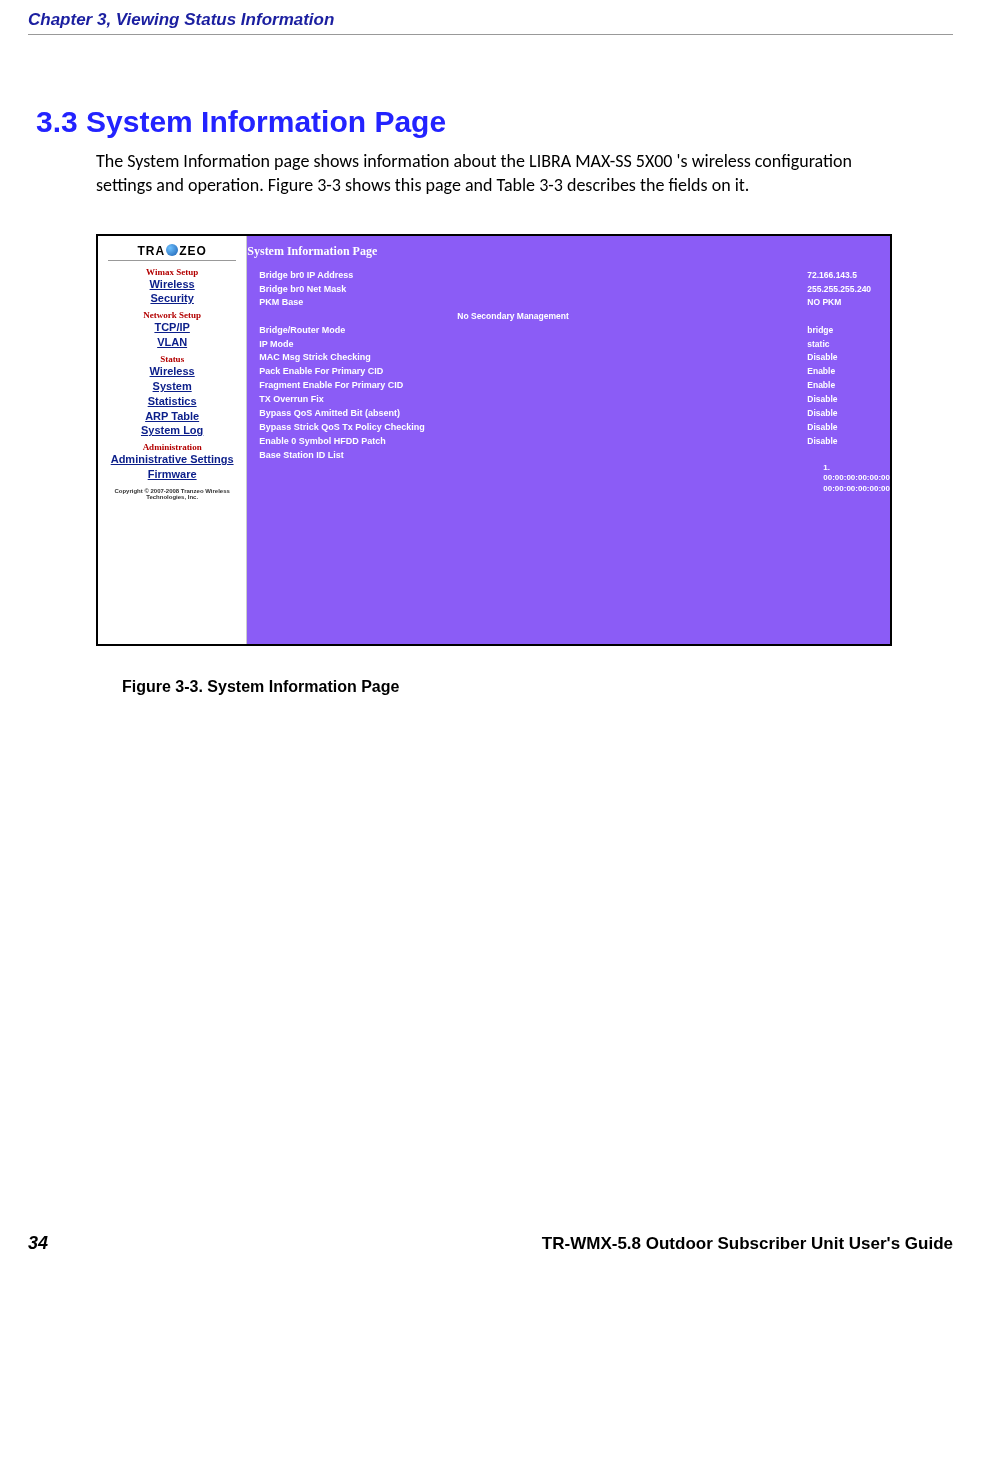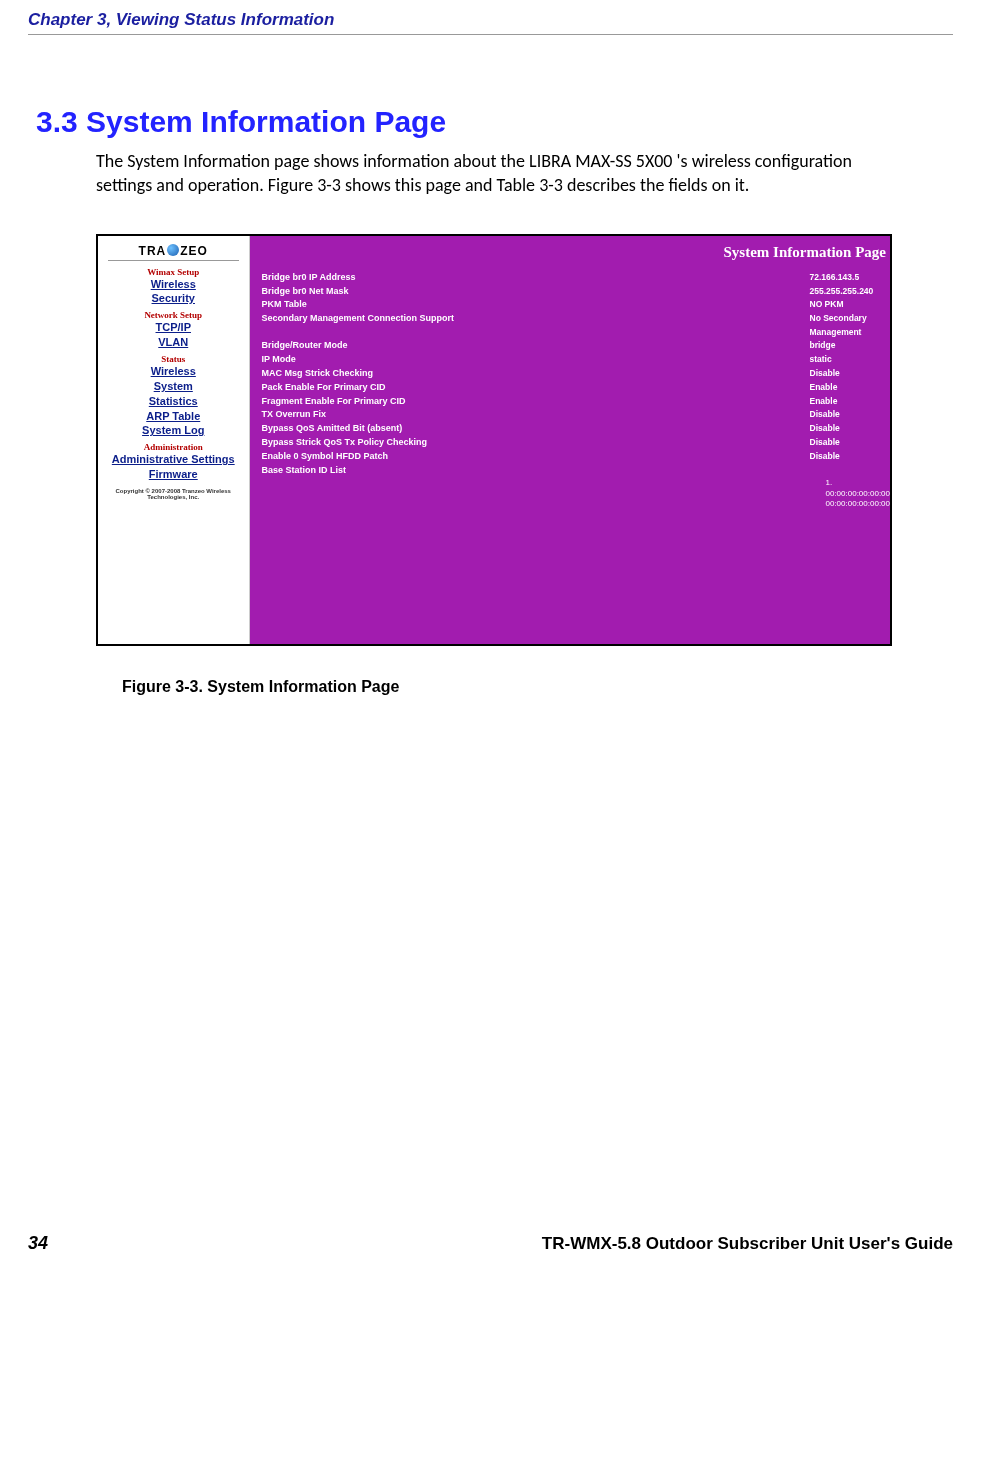--- a/index.html
+++ b/index.html
@@ -42,21 +42,21 @@
     font-family: Calibri, Arial, sans-serif;
   }
   .figure-wrap {
     margin: 36px 0 0 96px;
     width: 792px;
   }
   .app-window {
     width: 792px;
     height: 408px;
     border: 2px solid #000;
-    background: #a21caf;
+    background: #8b5cf6;
     display: flex;
     font-size: 9px;
   }
   .sidebar {
     width: 166px;
     background: #fff;
     text-align: center;
     box-sizing: border-box;
     padding-top: 4px;
     border-right: 1px solid #ccc;
@@ -109,22 +109,22 @@
   }
   .content-pane {
     flex: 1;
     position: relative;
     color: #fff;
   }
   .page-title-strip {
     color: #fff;
     font-family: "Times New Roman", serif;
     font-weight: bold;
-    font-size: 15px;
-    text-align: right;
+    font-size: 12px;
+    text-align: left;
     padding: 8px 4px 10px 0;
   }
   .kv-row {
     display: flex;
     line-height: 1.55;
   }
   .kv-label {
     width: 350px;
     padding-left: 12px;
     font-family: Tahoma, Arial, sans-serif;
@@ -136,21 +136,21 @@
   .kv-value {
     flex: 1;
     font-family: Tahoma, Arial, sans-serif;
     font-weight: bold;
     font-size: 8.5px;
     color: #fff;
     padding-left: 210px;
   }
   .bs-list-item {
     font-family: Tahoma, Arial, sans-serif;
-    font-weight: normal;
+    font-weight: bold;
     font-size: 8px;
     color: #fff;
     padding-left: 576px;
     line-height: 1.3;
   }
   .figure-caption {
     font-weight: bold;
     font-size: 16px;
     margin: 32px 0 0 122px;
     font-family: Liberation Sans, sans-serif;
@@ -226,25 +226,24 @@
 
         <div class="kv-row">
             <div class="kv-label">Bridge br0 IP Address</div>
             <div class="kv-value">72.166.143.5</div>
           </div>
         <div class="kv-row">
             <div class="kv-label">Bridge br0 Net Mask</div>
             <div class="kv-value">255.255.255.240</div>
           </div>
         <div class="kv-row">
-            <div class="kv-label">PKM Table</div>
+            <div class="kv-label">PKM Base</div>
             <div class="kv-value">NO PKM</div>
           </div>
         <div class="kv-row">
-            <div class="kv-label">Secondary Management Connection Support</div>
             <div class="kv-value">No Secondary Management</div>
           </div>
         <div class="kv-row">
             <div class="kv-label">Bridge/Router Mode</div>
             <div class="kv-value">bridge</div>
           </div>
         <div class="kv-row">
             <div class="kv-label">IP Mode</div>
             <div class="kv-value">static</div>
           </div>

